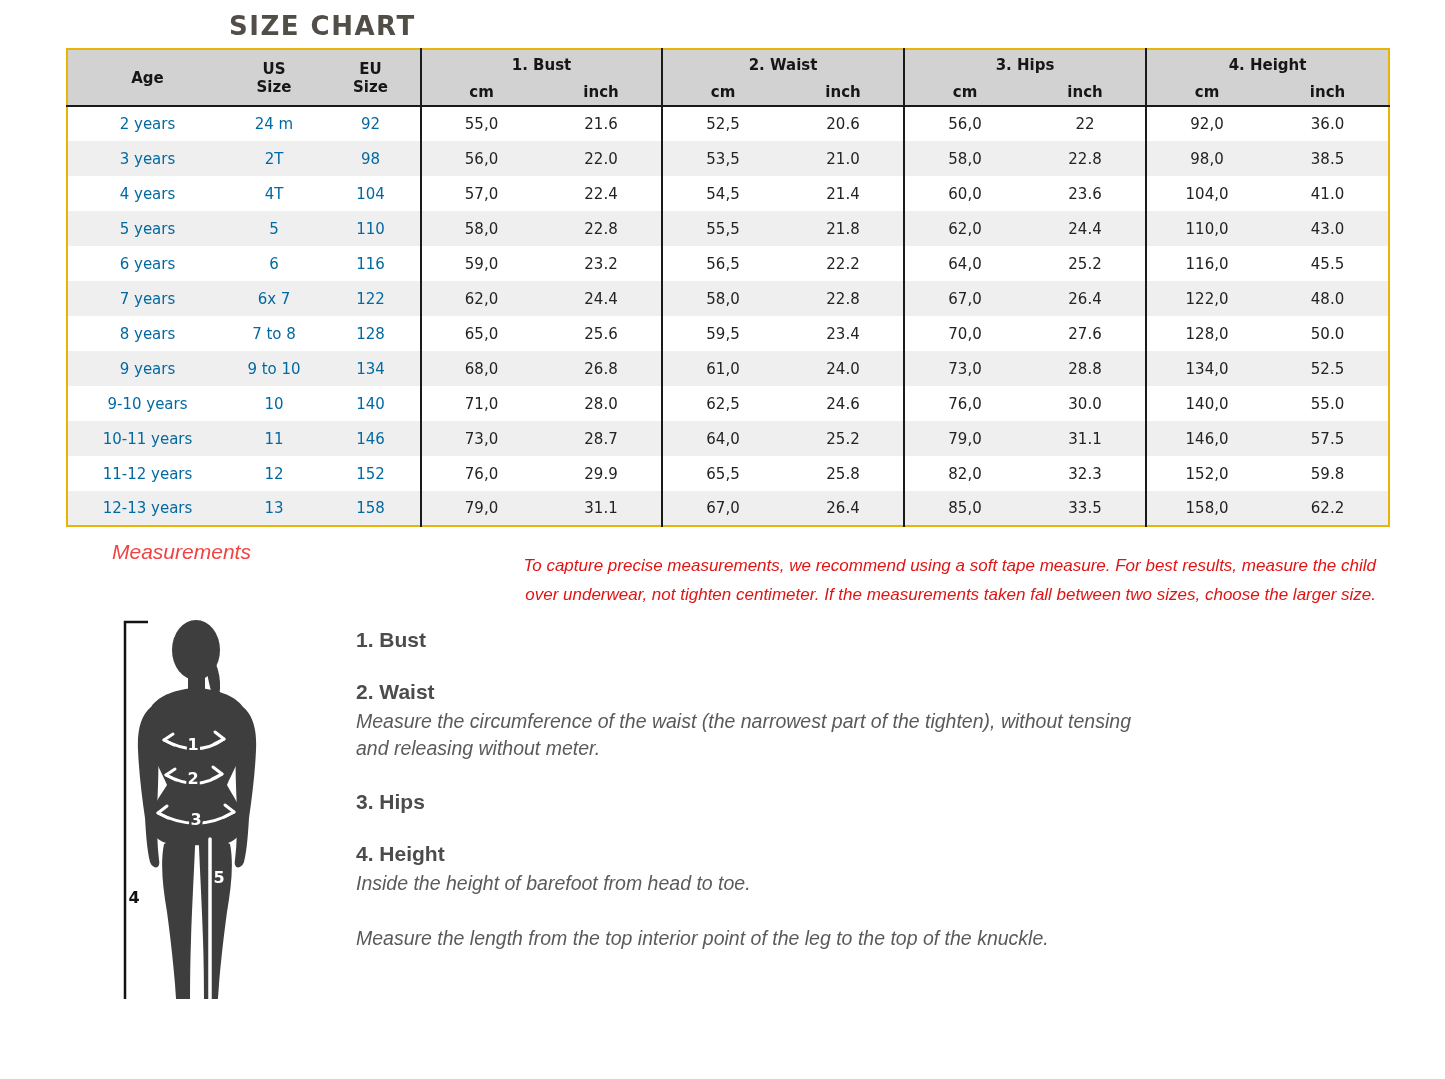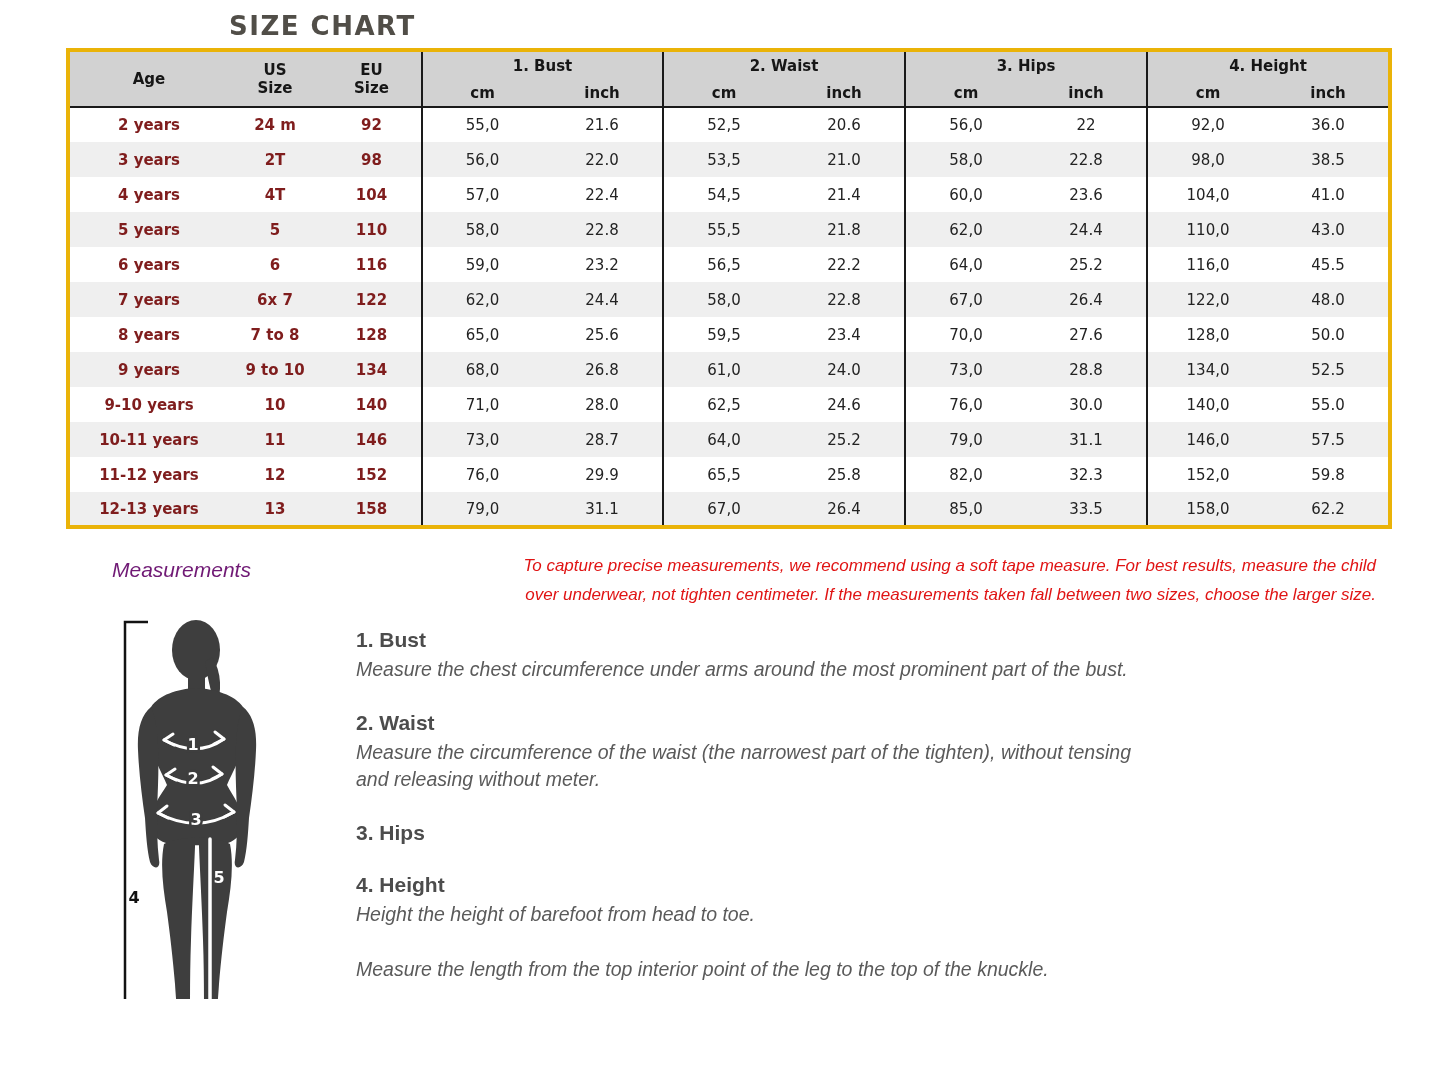--- a/index.html
+++ b/index.html
@@ -6,35 +6,35 @@
   html,body { background:#ffffff; }
   .page { position:relative; width:1445px; height:999px; background:#ffffff; overflow:hidden;
           font-family:"DejaVu Sans","Liberation Sans",sans-serif; }
 
   .title { position:absolute; left:229px; top:11px; font-size:26px; font-weight:bold;
            letter-spacing:1.5px; color:#514e48; }
 
   
   .size-table { position:absolute; left:66px; top:48px; width:1322px;
                 border-collapse:collapse; table-layout:fixed;
-                border:4px solid #eab308; }
+                border:2px solid #eab308; }
   .size-table th, .size-table td { text-align:center; vertical-align:middle;
                 font-size:15px; font-family:"DejaVu Sans",sans-serif; }
   .size-table thead th { background:#d2d2d2; font-weight:bold; color:#161616; }
   .size-table .grp-row th { height:30px; }
   .size-table .units th { height:27px; border-bottom:2px solid #1a1a1a; }
   .size-table th.rs { border-bottom:2px solid #1a1a1a; white-space:pre-line; line-height:18px; }
   .size-table .gb { border-left:2px solid #1a1a1a; }
   .size-table tbody td { height:35px; color:#232323; }
-  .size-table tbody td.b { font-weight:bold; color:#7f1d1d; }
+  .size-table tbody td.b { font-weight:normal; color:#0369a1; }
   .size-table tbody tr:nth-child(even) { background:#efefef; }
 
   
-  .measure-label { position:absolute; left:112px; top:558px;
-                   font:italic 21px "Liberation Sans",sans-serif; color:#701a75; }
+  .measure-label { position:absolute; left:112px; top:540px;
+                   font:italic 21px "Liberation Sans",sans-serif; color:#ef4444; }
   .red-note { position:absolute; left:356px; top:551px; width:1020px;
               font:italic 17px/29px "Liberation Sans",sans-serif;
               color:#e01414; white-space:pre-line;text-align:right; }
 
   .instructions { position:absolute; left:356px; top:628px; width:990px; }
   .section { margin-bottom:28px; }
   .sec-h { font:bold 21px "Liberation Sans",sans-serif; color:#4c4c4c; }
   .sec-d { font:italic 19.5px/27px "Liberation Sans",sans-serif; color:#5a5a5a;
            margin-top:4px; white-space:pre-line; }
 
@@ -296,32 +296,31 @@
         <text x="96" y="213" fill="#ffffff" stroke="#3e3e3e" stroke-width="5" paint-order="stroke">3</text>
         <text x="34" y="291" fill="#121212">4</text>
         <text x="119" y="271" fill="#ffffff">5</text>
       </g>
     </svg>
   </div>
 
   <div class="instructions">
     <div class="section">
       <div class="sec-h">1. Bust</div>
-      <div class="sec-d">Measure the chest circumference under arms around the most prominent part of the bust.</div>
     </div>
     <div class="section">
       <div class="sec-h">2. Waist</div>
       <div class="sec-d">Measure the circumference of the waist (the narrowest part of the tighten), without tensing
 and releasing without meter.</div>
     </div>
     <div class="section">
       <div class="sec-h">3. Hips</div>
     </div>
     <div class="section">
       <div class="sec-h">4. Height</div>
-      <div class="sec-d">Height the height of barefoot from head to toe.</div>
+      <div class="sec-d">Inside the height of barefoot from head to toe.</div>
     </div>
     <div class="section">
       <div class="sec-d">Measure the length from the top interior point of the leg to the top of the knuckle.</div>
     </div>
   </div>
 
 </div>
 
 </body></html>

